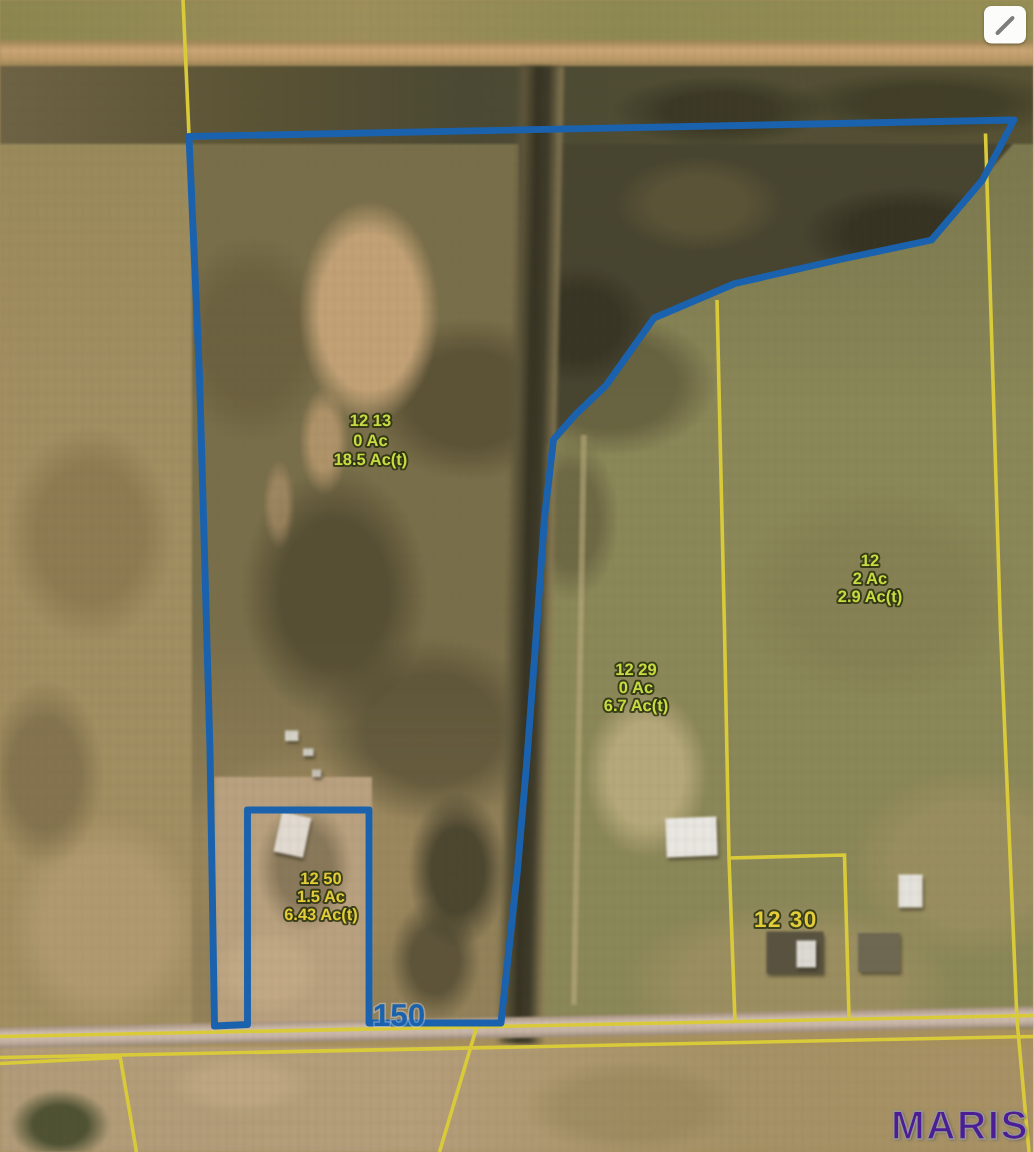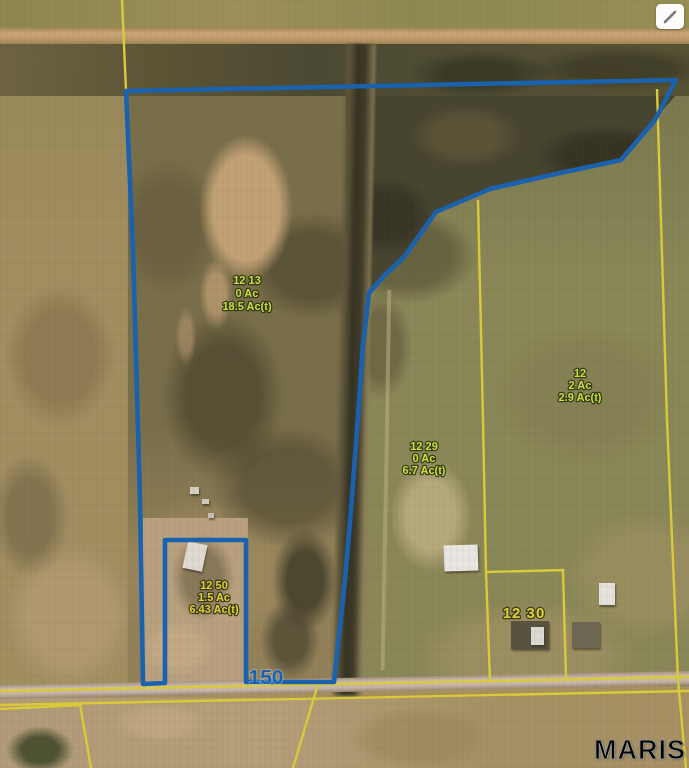--- a/index.html
+++ b/index.html
@@ -87,21 +87,21 @@
   .lbl{font-family:"Liberation Sans",sans-serif;font-weight:bold;text-anchor:middle;
        paint-order:stroke;stroke:rgba(38,45,10,.8);stroke-width:2.6px;stroke-linejoin:round;}
   .lbl-sm{font-size:11px;}
   .lbl-big{font-size:15px;letter-spacing:1px;}
   .road-num{font-family:"Liberation Sans",sans-serif;font-weight:bold;font-size:21px;text-anchor:middle;
        paint-order:stroke;stroke:rgba(235,235,245,.35);stroke-width:2px;}
 
   
   #corner-btn{left:656px;top:4px;width:28px;height:25px;background:#fcfcfa;border-radius:5px;
     box-shadow:0 1px 2px rgba(60,55,30,.5);display:flex;align-items:center;justify-content:center;cursor:pointer;}
-  #watermark{right:3px;bottom:2px;font-size:27px;font-weight:bold;letter-spacing:1px;color:#000000;
+  #watermark{right:3px;bottom:2px;font-size:27px;font-weight:bold;letter-spacing:1px;color:#4c1d95;
     -webkit-text-stroke:1px #979691;text-shadow:1px 1px 2px rgba(70,70,70,.55);}
 </style>
 </head>
 <body>
 
 <div id="stage">
 
   <div id="photo">
     <div class="abs" id="band-top-field"></div>
     <div class="abs" id="band-top-road"></div>

